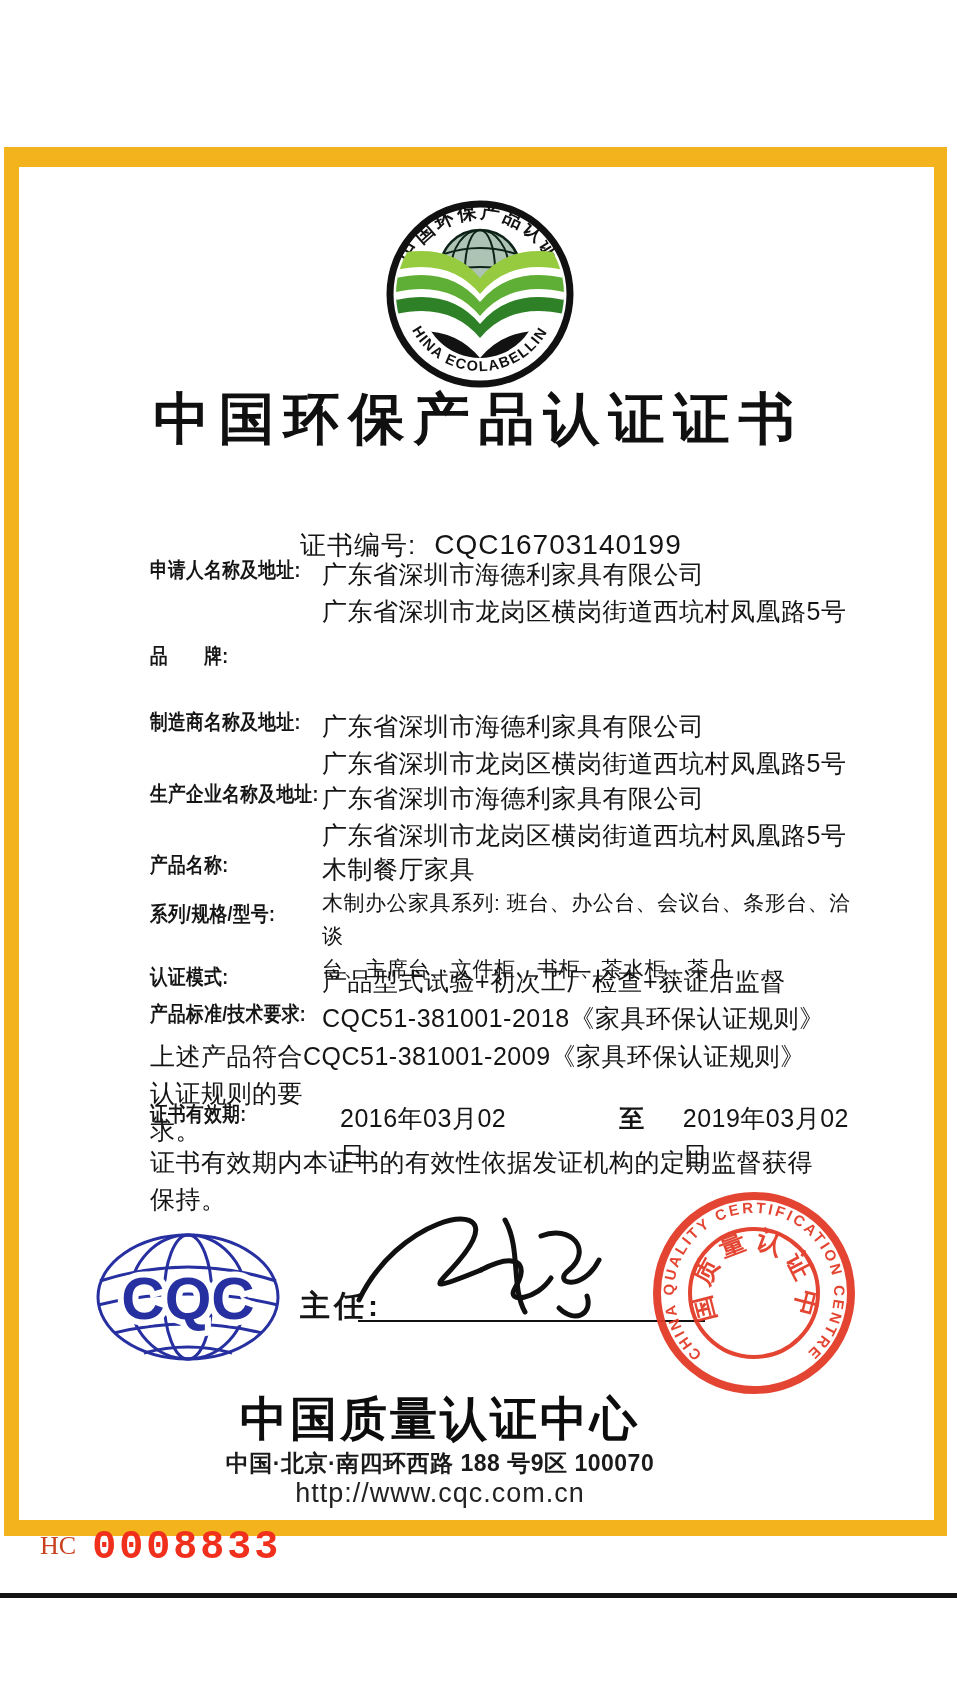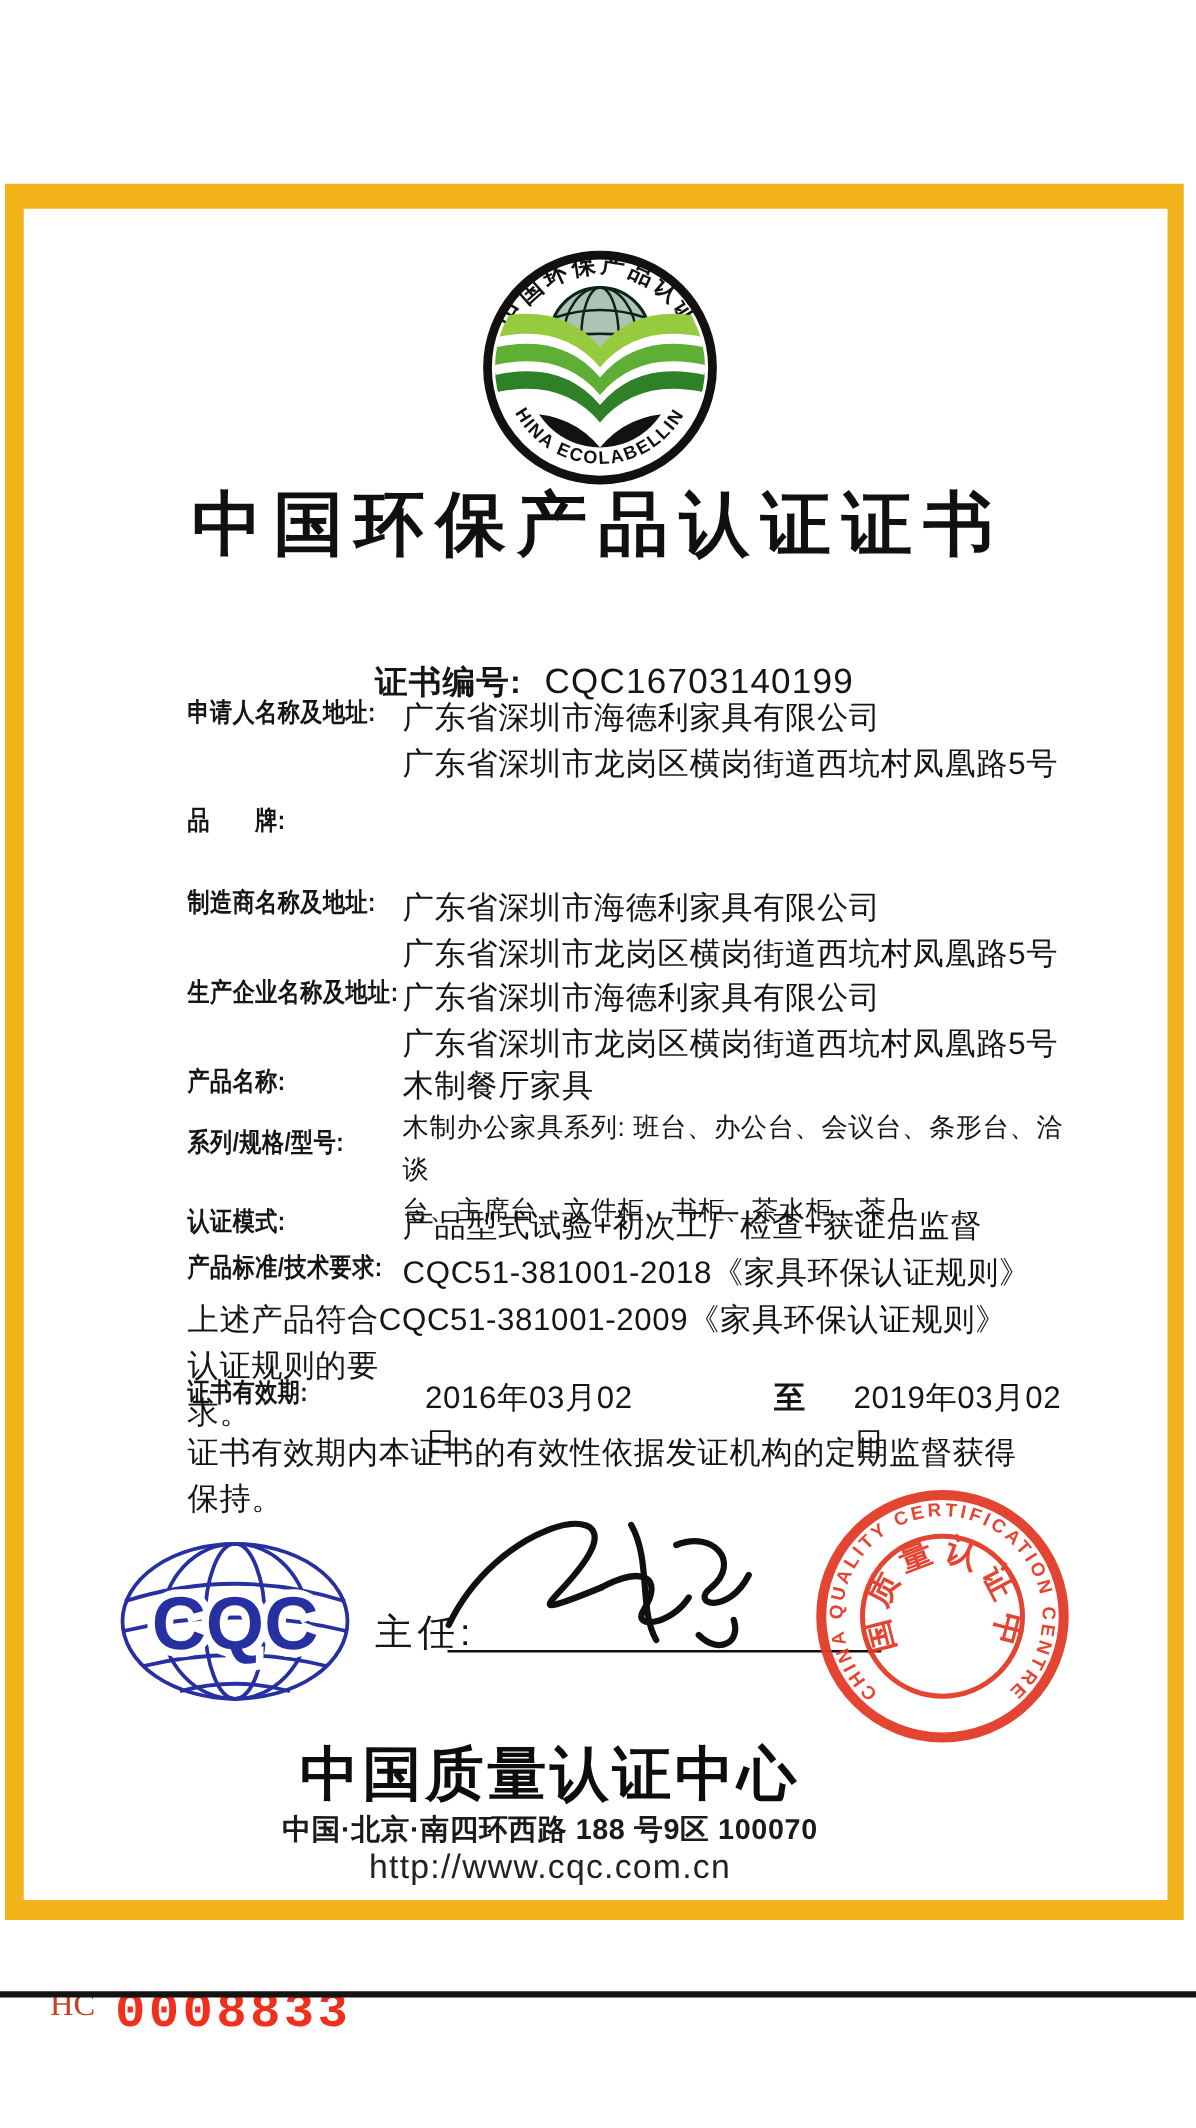--- a/index.html
+++ b/index.html
@@ -12,51 +12,51 @@
 
   
   .eco-logo{position:absolute;left:382px;top:196px;}
 
   
   .cert-title{position:absolute;left:0;top:382px;width:957px;margin:0;text-align:center;
               font-size:56px;font-weight:700;letter-spacing:9px;color:#101010;}
 
   
   .certno{position:absolute;left:300px;top:528px;font-size:26px;display:flex;align-items:baseline;}
-  .certno .lab{font-weight:700;letter-spacing:1px;}
+  .certno .lab{font-weight:400;letter-spacing:1px;}
   .certno .num{margin-left:18px;font-size:28px;letter-spacing:1px;}
 
   
   .row{position:absolute;left:150px;width:720px;display:flex;align-items:flex-start;}
   .lbl{width:172px;flex:none;font-size:21px;font-weight:700;letter-spacing:0.5px;
        transform:scaleX(.84);transform-origin:0 50%;white-space:nowrap;}
   .val{font-size:25px;letter-spacing:0.5px;line-height:37px;}
   .val.small{font-size:21px;line-height:33px;}
   .center-lbl{padding-top:14px;}
   .para{position:absolute;left:150px;width:680px;font-size:25px;line-height:37px;letter-spacing:0.5px;}
   .validity .val{display:flex;justify-content:center;}
   .validity .vfrom{margin-left:18px;}
   .validity .vword{margin-left:92px;font-weight:700;}
   .validity .vto{margin-left:38px;}
 
   
   .cqc-logo{position:absolute;left:92px;top:1230px;}
-  .director{position:absolute;left:300px;top:1286px;font-size:30px;font-weight:400;letter-spacing:4px;}
+  .director{position:absolute;left:300px;top:1286px;font-size:30px;font-weight:700;letter-spacing:4px;}
   .signature{position:absolute;left:345px;top:1192px;}
   .sig-line{position:absolute;left:358px;top:1320px;width:347px;height:2px;background:#111;}
   .stamp{position:absolute;left:650px;top:1189px;opacity:.94;}
   .org-name{position:absolute;left:0;top:1388px;width:880px;margin:0;text-align:center;
             font-size:47px;font-weight:700;letter-spacing:3px;color:#0d0d0d;}
   .org-address{position:absolute;left:0;top:1448px;width:880px;text-align:center;
                font-size:23px;font-weight:600;letter-spacing:0.5px;color:#1a1a1a;}
   .org-url{position:absolute;left:0;top:1478px;width:880px;text-align:center;
            font-size:27px;letter-spacing:1px;color:#222;}
 
   
-  .serial{position:absolute;left:40px;top:1589px;display:flex;align-items:flex-start;}
+  .serial{position:absolute;left:40px;top:1525px;display:flex;align-items:center;}
   .serial .pfx{font-family:"Liberation Serif",serif;font-size:26px;color:#C8401E;margin-bottom:3px;}
   .serial .num{font-family:"Liberation Mono",monospace;font-weight:700;font-size:40px;
                color:#F0301C;letter-spacing:3px;margin-left:16px;}
   .bottom-rule{position:absolute;left:0;top:1593px;width:957px;height:5px;background:#141414;}
 </style>
 </head>
 <body>
 
 <div class="page">
 

